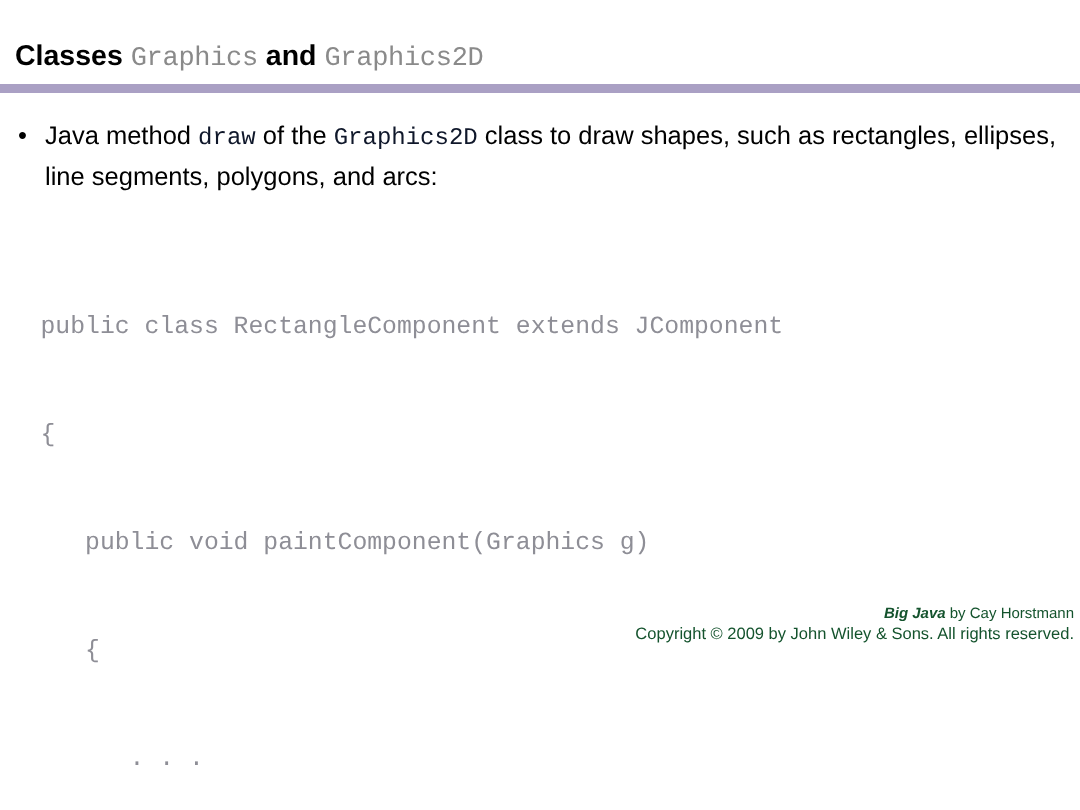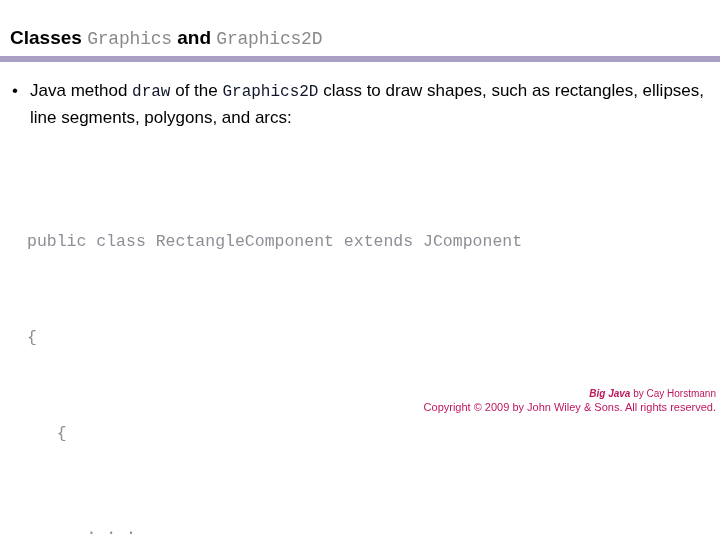--- a/index.html
+++ b/index.html
@@ -90,30 +90,29 @@
     top: 158px;
     font-family: "Liberation Mono", "DejaVu Sans Mono", monospace;
     font-size: 16.5px;
     line-height: 24px;
     color: #8e8e96;
     white-space: pre;
     letter-spacing: 0px;
   }
   .code-line {
     white-space: pre;
-    margin-top: 24px;
   }
 
   
   .footer {
     position: absolute;
     right: 4px;
-    bottom: 18px;
+    bottom: 2px;
     text-align: right;
-    color: #be185d;
+    color: #14532d;
   }
   .footer-credit {
     font-size: 10px;
     line-height: 13px;
     white-space: nowrap;
   }
   .footer-credit .book {
     font-style: italic;
     font-weight: bold;
   }
@@ -140,20 +139,21 @@
       <div class="bullet-text">
         <span>Java method </span><span class="mono">draw</span><span>  of the </span><span class="mono">Graphics2D</span><span> class to draw shapes,</span>
         <span>such as rectangles, ellipses, line segments, polygons, and arcs:</span>
       </div>
     </div>
   </div>
 
   <div class="code-block">
     <div class="code-line">public class RectangleComponent extends JComponent</div>
     <div class="code-line">{</div>
+    <div class="code-line">   public void paintComponent(Graphics g)</div>
     <div class="code-line">   {</div>
     <div class="code-line">      . . .</div>
     
     
     
     
     
   </div>
 
   <div class="footer">

